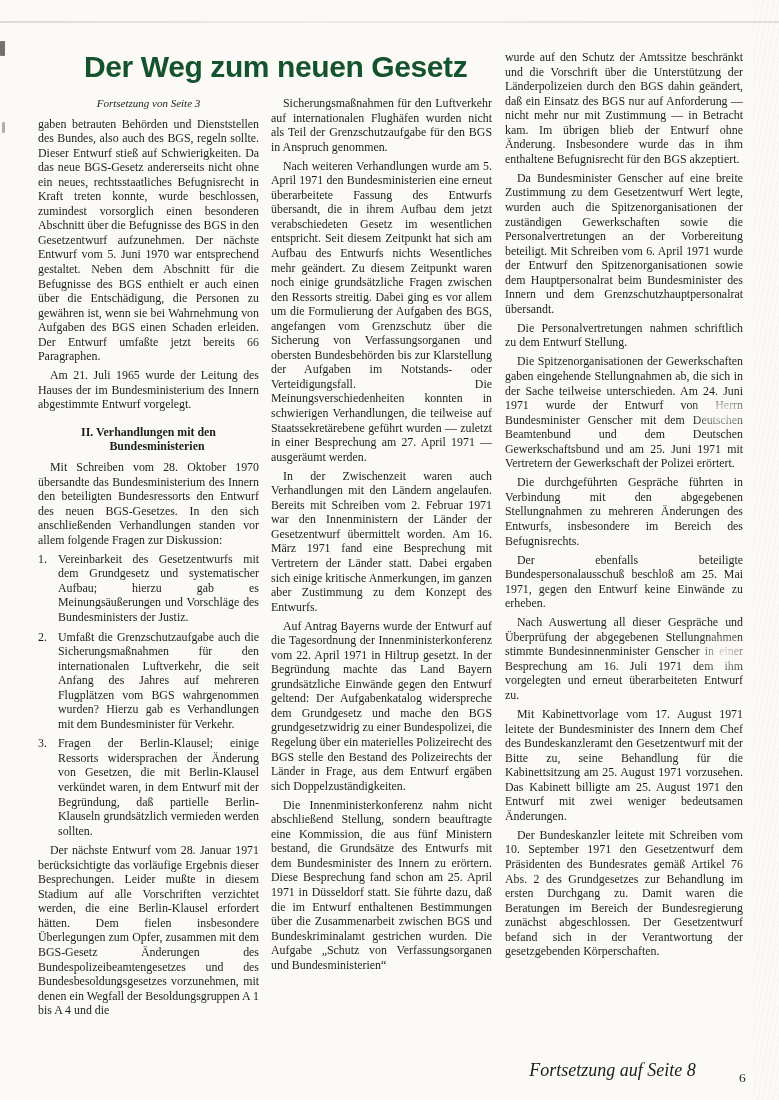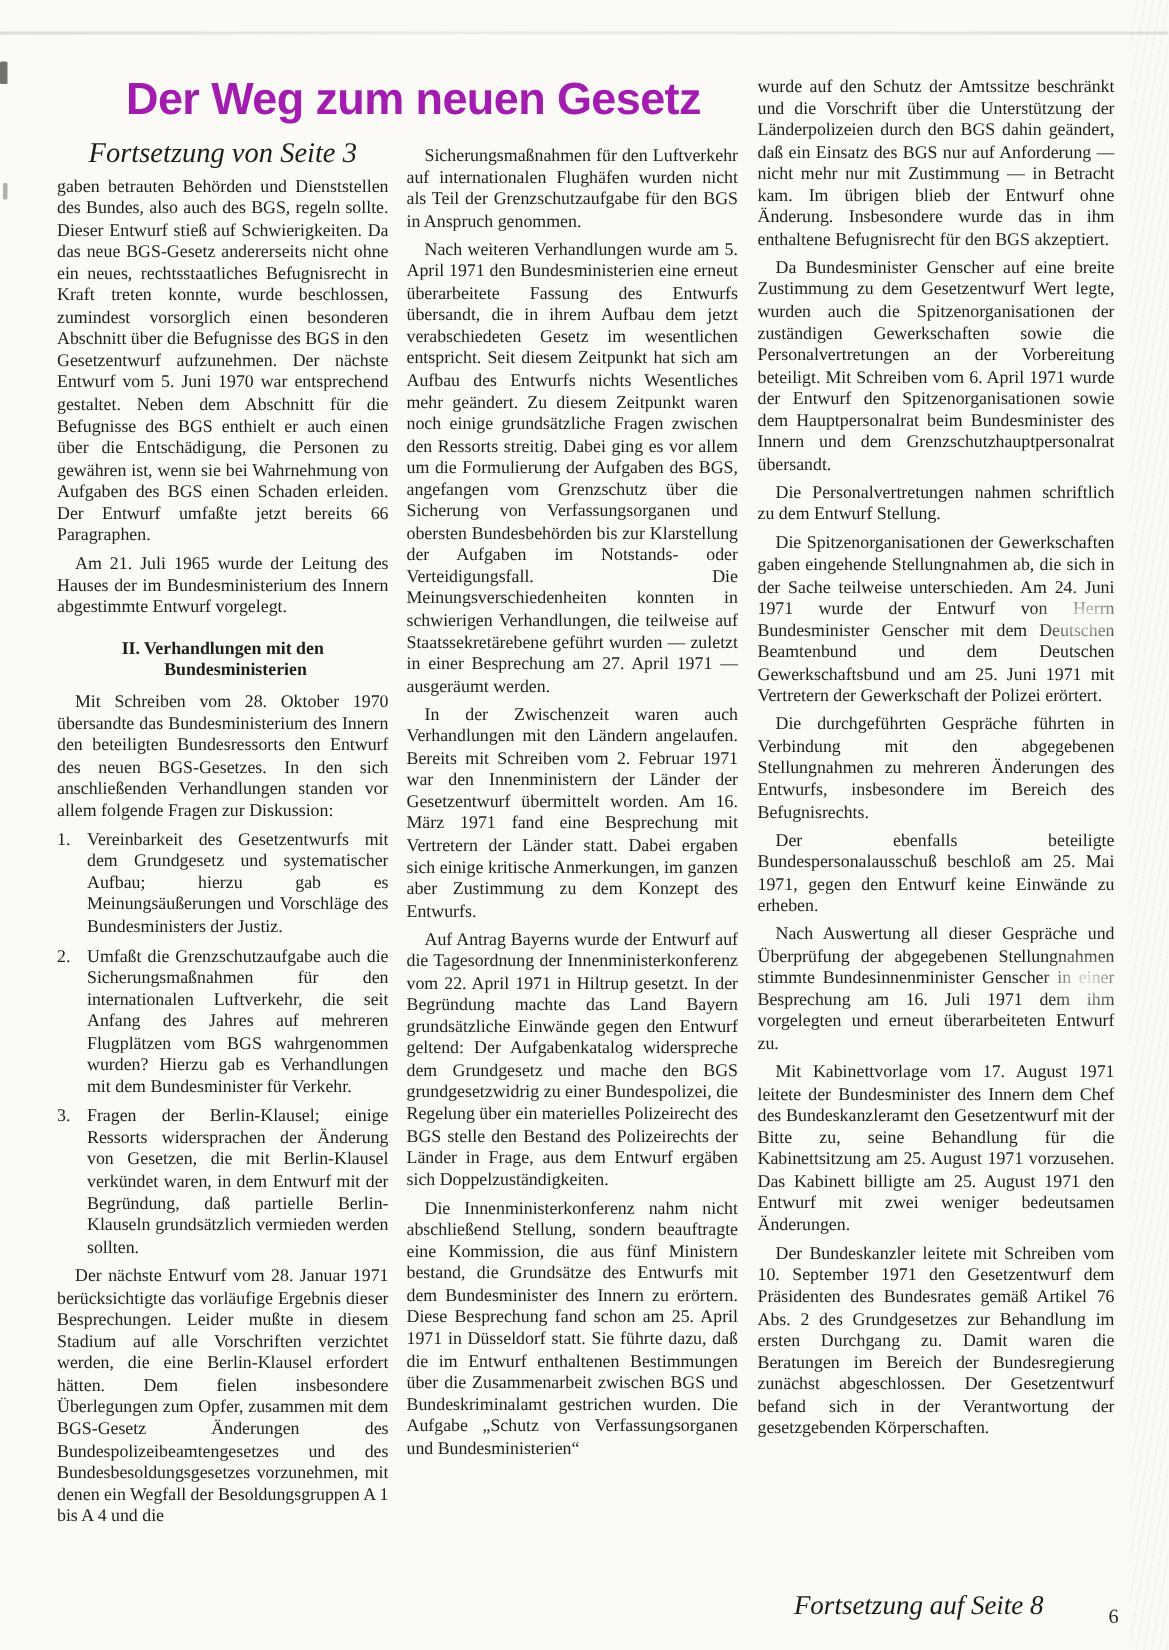--- a/index.html
+++ b/index.html
@@ -27,39 +27,39 @@
   .smudge { position:absolute; pointer-events:none; }
   .smudge-a { left:688px; top:392px; width:70px; height:40px;
     background:radial-gradient(ellipse at center, rgba(251,250,247,.95) 0%, rgba(251,250,247,0) 70%); }
   .smudge-b { left:692px; top:632px; width:66px; height:44px;
     background:radial-gradient(ellipse at center, rgba(251,250,247,.9) 0%, rgba(251,250,247,0) 70%); }
 
   .headline {
     position:absolute; left:84px; top:50px; width:400px;
     font-family:"Liberation Sans", sans-serif;
     font-weight:bold; font-size:30px; letter-spacing:-0.4px;
-    color:#a21caf; white-space:nowrap;
+    color:#14532d; white-space:nowrap;
   }
   .col {
     position:absolute;
     font-size:11.9px; line-height:14.55px;
     text-align:justify;
     hyphens:auto; -webkit-hyphens:auto;
     overflow:hidden;
   }
   .col-1 { left:38px;  top:94px; width:221px; height:1002px; }
   .col-2 { left:271px; top:96px; width:221px; height:1000px; }
   .col-3 { left:505px; top:50px; width:238px; height:1004px; }
 
   .col p { margin:0 0 4.5px 0; text-indent:12px; }
   .col p.no-indent { text-indent:0; }
 
   .cont-from {
     text-align:center; font-style:italic;
-    font-size:19px; line-height:18px;
+    font-size:11px; line-height:18px;
     margin-bottom:11px; text-indent:0 !important;
   }
   .section-heading {
     font-weight:bold; margin:13px 0 6px 0;
     text-align:center;
   }
   .section-heading .l2 { display:block; padding-left:17px; }
 
   .list-item { position:relative; padding-left:20px; margin-bottom:5px; }
   .list-item .num { position:absolute; left:0; top:0; }

